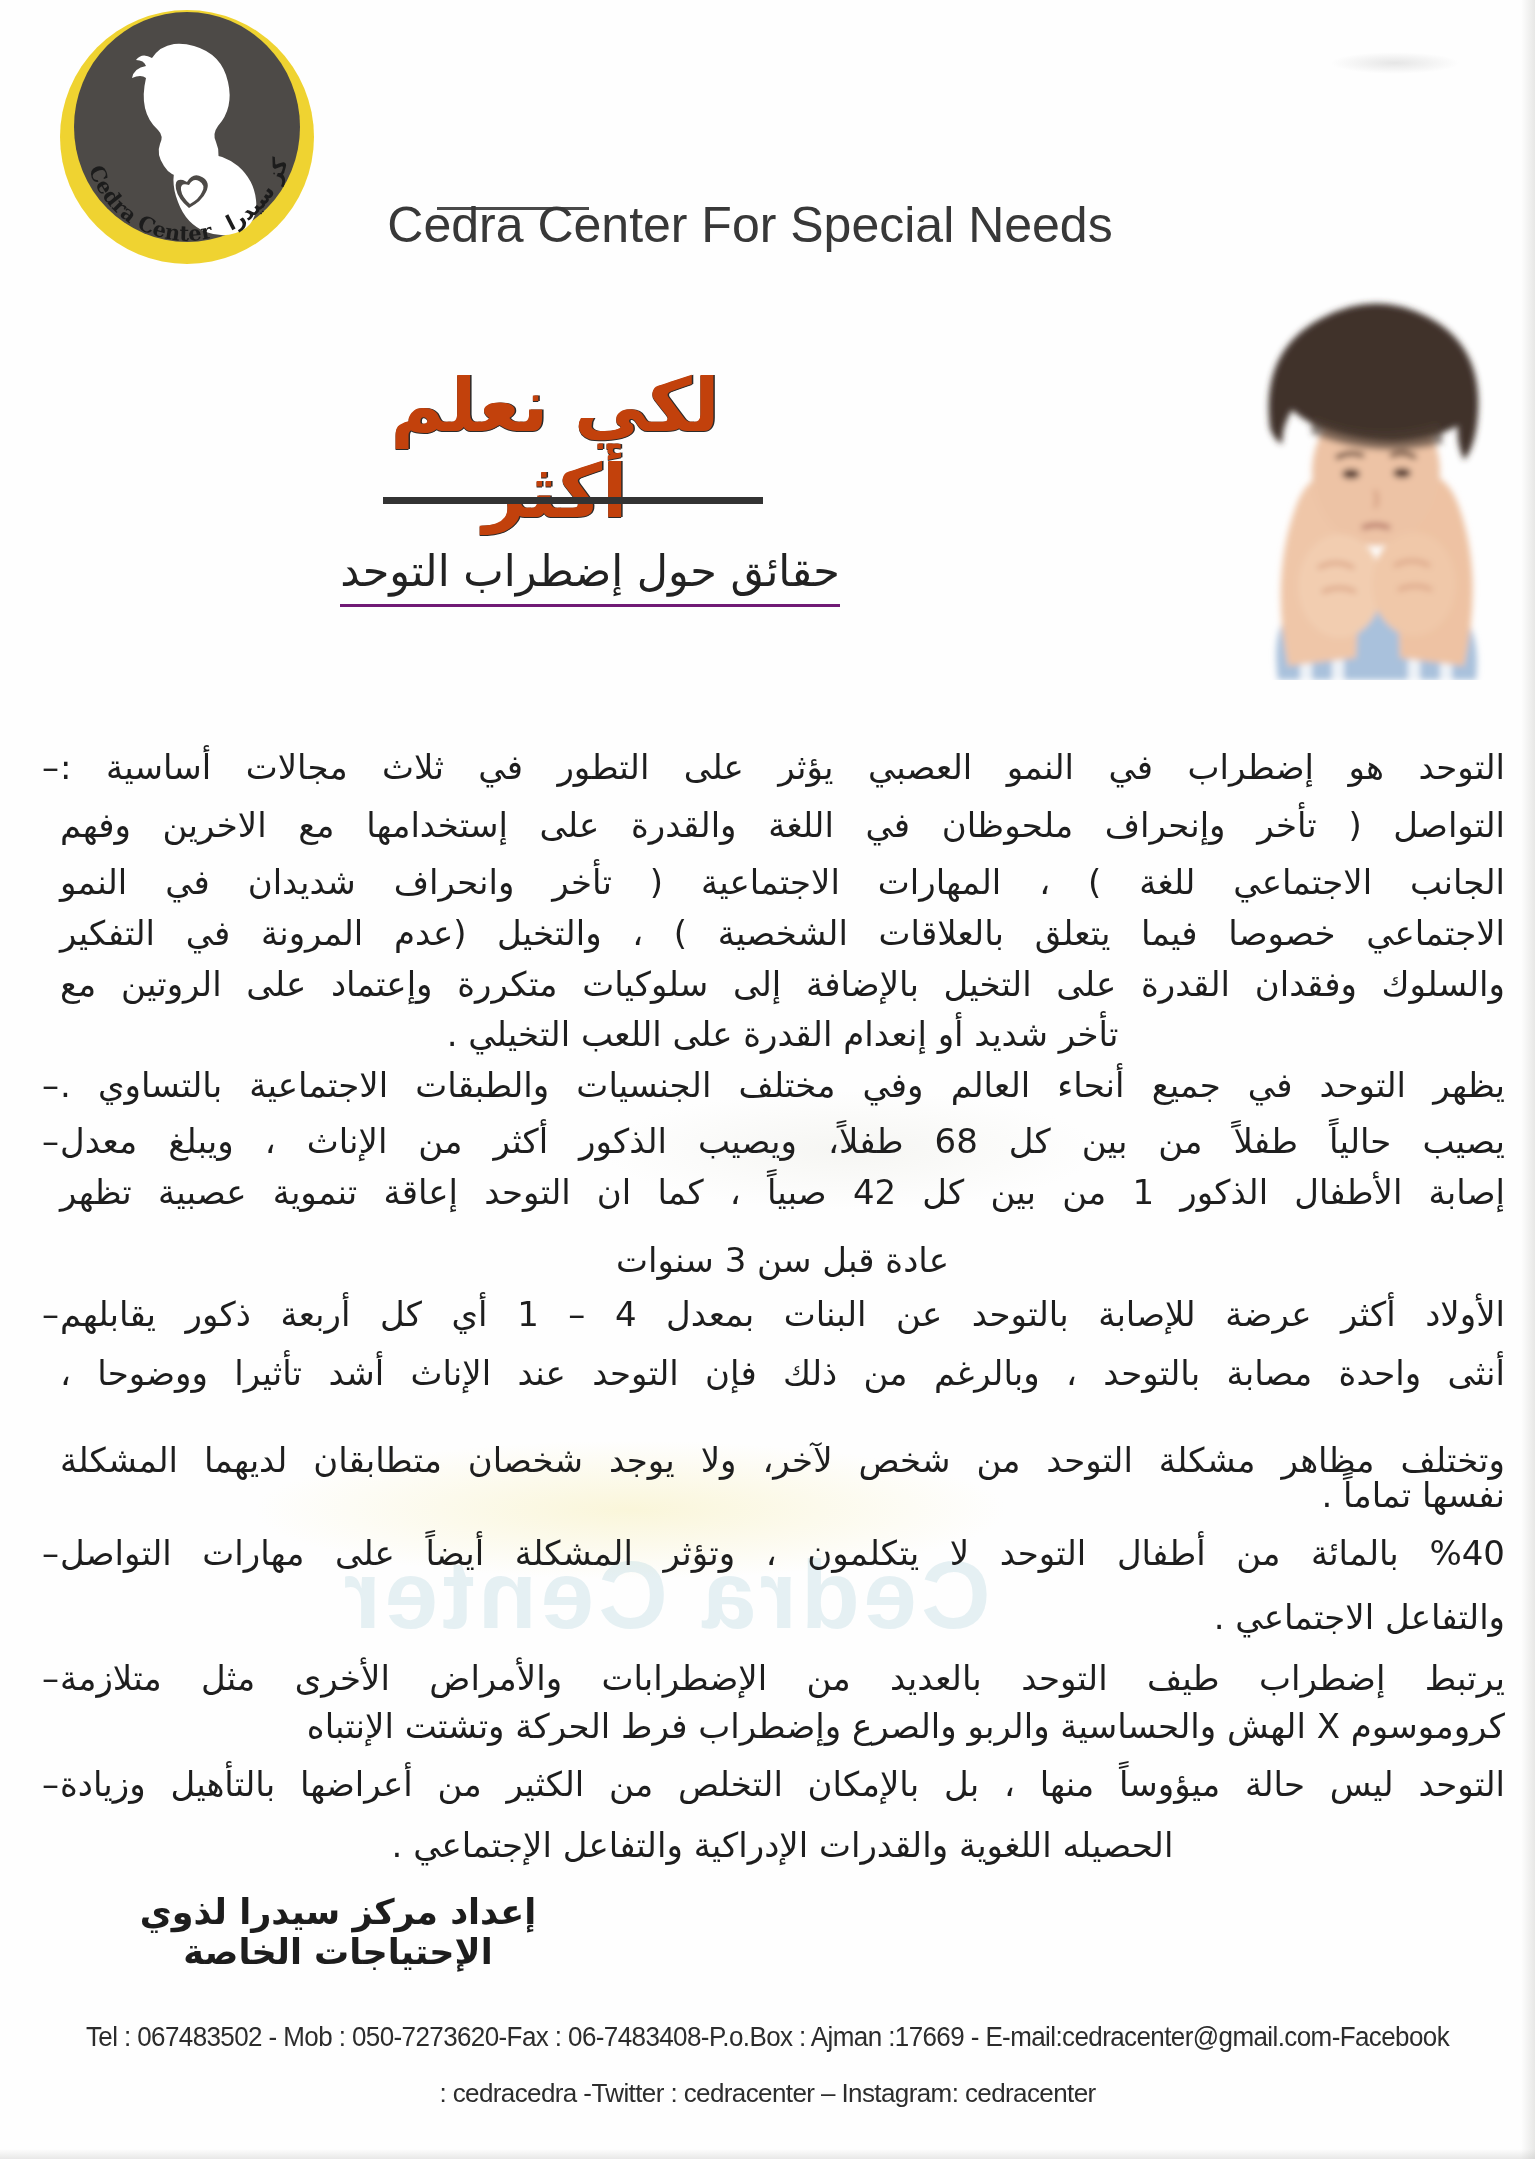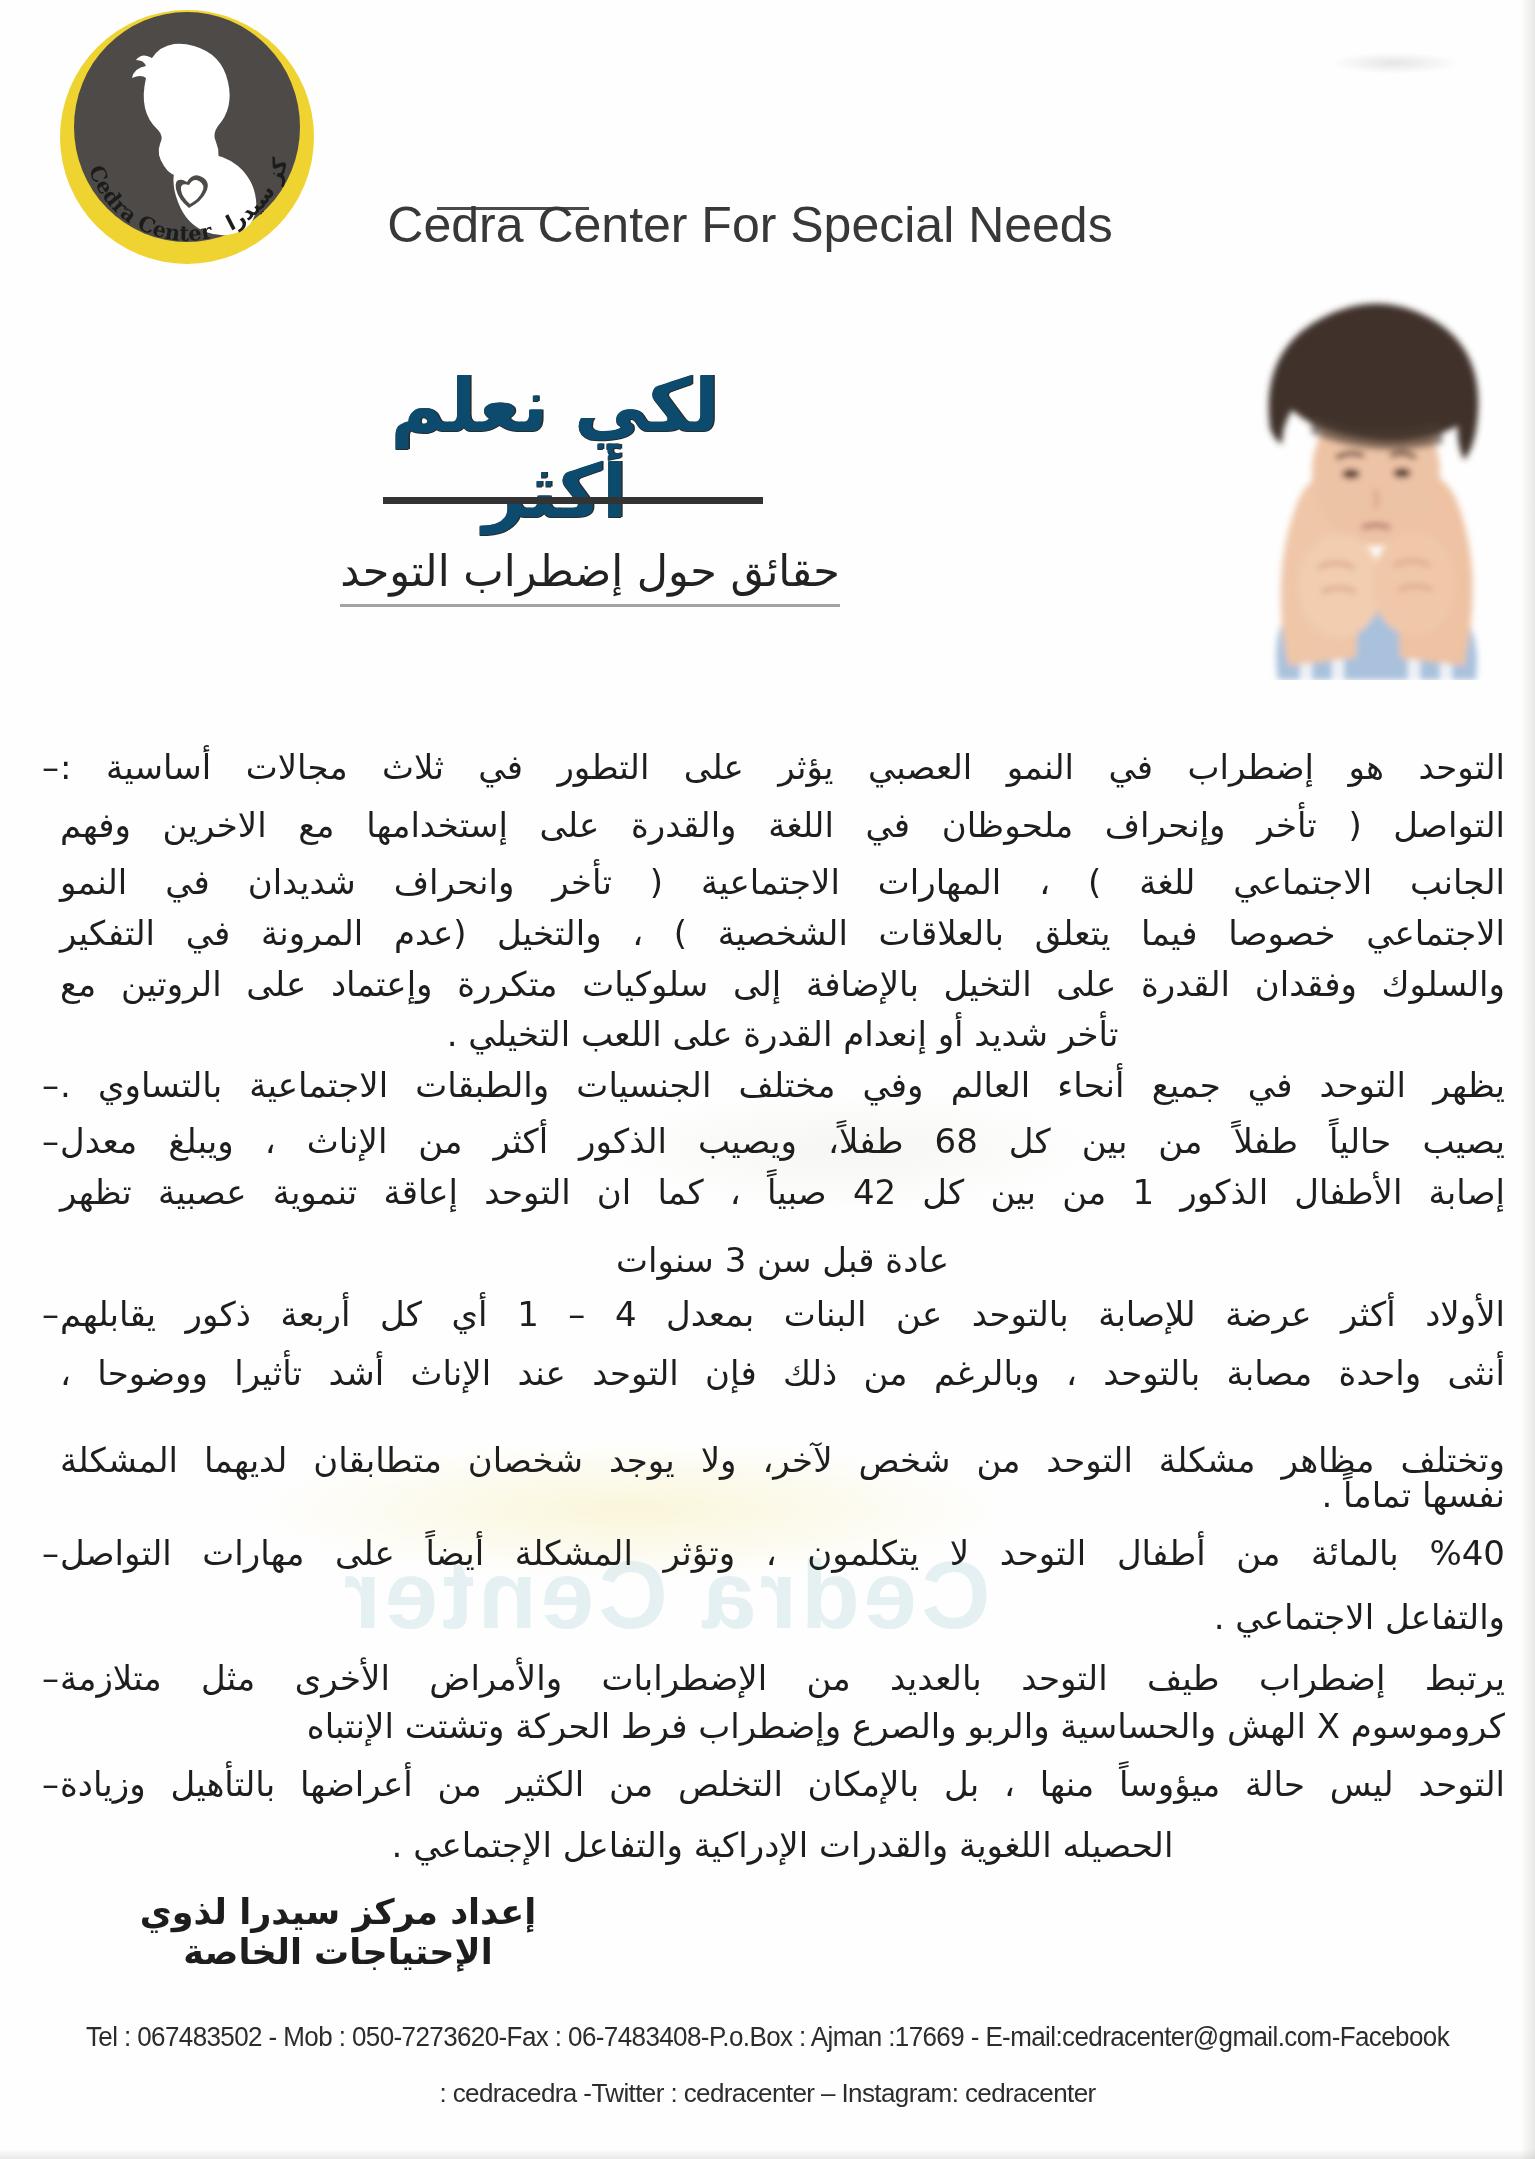--- a/index.html
+++ b/index.html
@@ -17,29 +17,29 @@
     text-shadow:0.6px 0 0 #2e2c2a;
   }
   #hdr-ar-underline{position:absolute; left:437px; top:207px; width:152px; height:3px; background:#4a4a4a;}
   #hdr-en{
     position:absolute; left:280px; top:196px; width:940px; text-align:center;
     font-family:"Liberation Sans", sans-serif; font-size:50px; color:#383838;
   }
   
   #main-title{
     position:absolute; left:330px; top:362px; width:450px; text-align:center;
-    direction:rtl; font-size:74px; font-weight:bold; color:#0c4a6e;
+    direction:rtl; font-size:74px; font-weight:bold; color:#c2410c;
     text-shadow:1.5px 0 0 #2b2b2b, 0 1px 0 #2b2b2b;
   }
   #main-title-underline{position:absolute; left:383px; top:497px; width:380px; height:7px; background:#333;}
   #subtitle{
     position:absolute; left:280px; top:546px; width:620px; text-align:center;
     direction:rtl; font-size:43px; color:#222;
   }
-  #subtitle span{border-bottom:3px solid #a3a3a3; padding-bottom:8px;}
+  #subtitle span{border-bottom:3px solid #701a75; padding-bottom:8px;}
   
   #boy{position:absolute; left:1218px; top:276px; width:312px; height:404px;}
   
   .bl{
     position:absolute; left:60px; width:1445px; height:52px;
     direction:rtl; font-size:34px; line-height:50px; color:#1e1e1e;
     white-space:nowrap;
   }
   .al-j{text-align:justify; text-align-last:justify; white-space:normal;}
   .al-c{text-align:center;}

